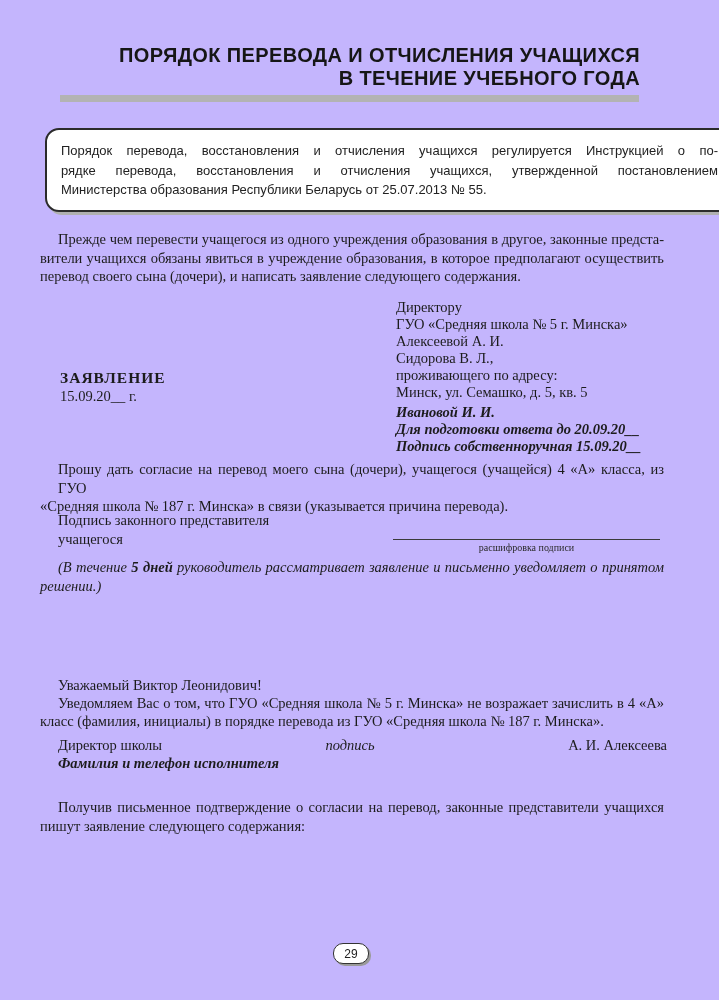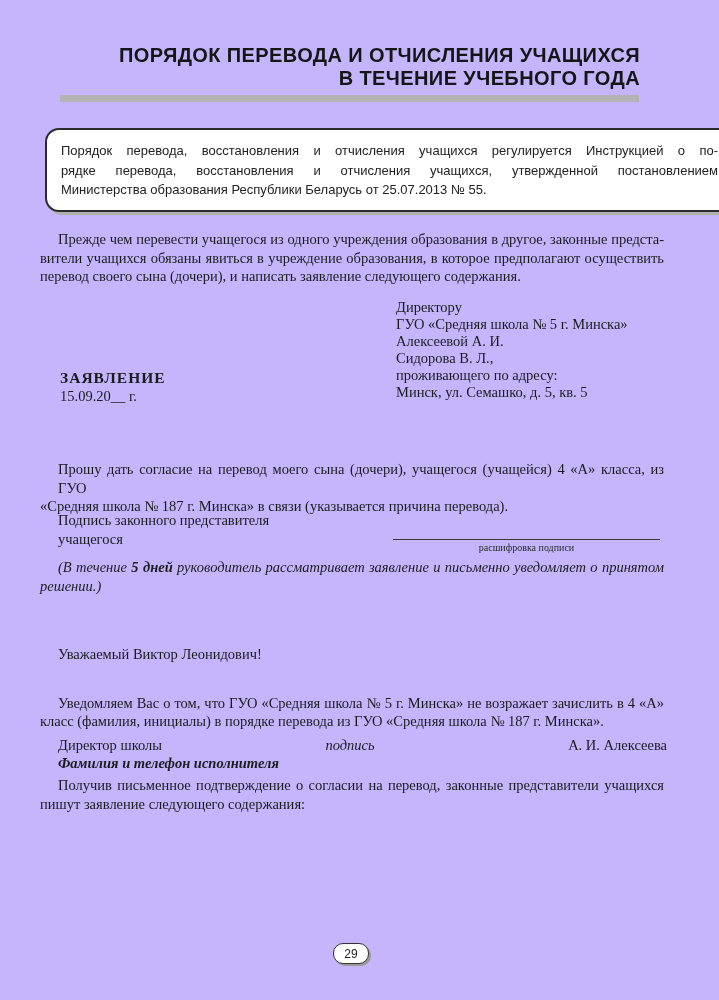--- a/index.html
+++ b/index.html
@@ -186,20 +186,25 @@
     <div>ГУО «Средняя школа № 5 г. Минска»</div>
     <div>Алексеевой А. И.</div>
     <div>Сидорова В. Л.,</div>
     <div>проживающего по адресу:</div>
     <div>Минск, ул. Семашко, д. 5, кв. 5</div>
   </div>
 
   <div class="app-heading">ЗАЯВЛЕНИЕ</div>
   <div class="app-date">15.09.20__ г.</div>
 
+  <div class="resolution">
+    <div>Ивановой И. И.</div>
+    <div>Для подготовки ответа до 20.09.20__</div>
+    <div>Подпись собственноручная 15.09.20__</div>
+  </div>
 
   <div class="body-block" style="top:460px;">
     <div class="jl indent">Прошу дать согласие на перевод моего сына (дочери), учащегося (учащейся) 4 «А» класса, из ГУО</div>
     <div>«Средняя школа № 187 г. Минска» в связи (указывается причина перевода).</div>
   </div>
 
   <div class="sig-label">
     <div>Подпись законного представителя</div>
     <div>учащегося</div>
   </div>
@@ -208,38 +213,38 @@
     <div class="sig-rule"></div>
     <div class="sig-caption">расшифровка подписи</div>
   </div>
 
   <div class="body-block italic" style="top:558px;">
     <div class="jl indent"><span>(В течение </span><span class="bold">5 дней</span><span> руководитель рассматривает заявление и письменно уведомляет о принятом</span></div>
     <div>решении.)</div>
   </div>
 
 
-  <div class="body-block" style="top:645px;">
+  <div class="body-block" style="top:676px;">
     <div class="indent">Уважаемый Виктор Леонидович!</div>
   </div>
 
   <div class="body-block" style="top:694px; line-height:18px;">
     <div class="jl indent">Уведомляем Вас о том, что ГУО «Средняя школа № 5 г. Минска» не возражает зачислить в 4 «А»</div>
     <div>класс (фамилия, инициалы) в порядке перевода из ГУО «Средняя школа № 187 г. Минска».</div>
   </div>
 
   <div class="director-row">
     <span class="director-role">Директор школы</span>
     <span class="sig-placeholder">подпись</span>
     <span class="director-name">А. И. Алексеева</span>
   </div>
 
   <div class="executor">Фамилия и телефон исполнителя</div>
 
-  <div class="body-block" style="top:776px;">
+  <div class="body-block" style="top:798px;">
     <div class="jl indent">Получив письменное подтверждение о согласии на перевод, законные представители учащихся</div>
     <div>пишут заявление следующего содержания:</div>
   </div>
 
   <div class="page-pill">
     <span>29</span>
   </div>
 
 </div>
 

